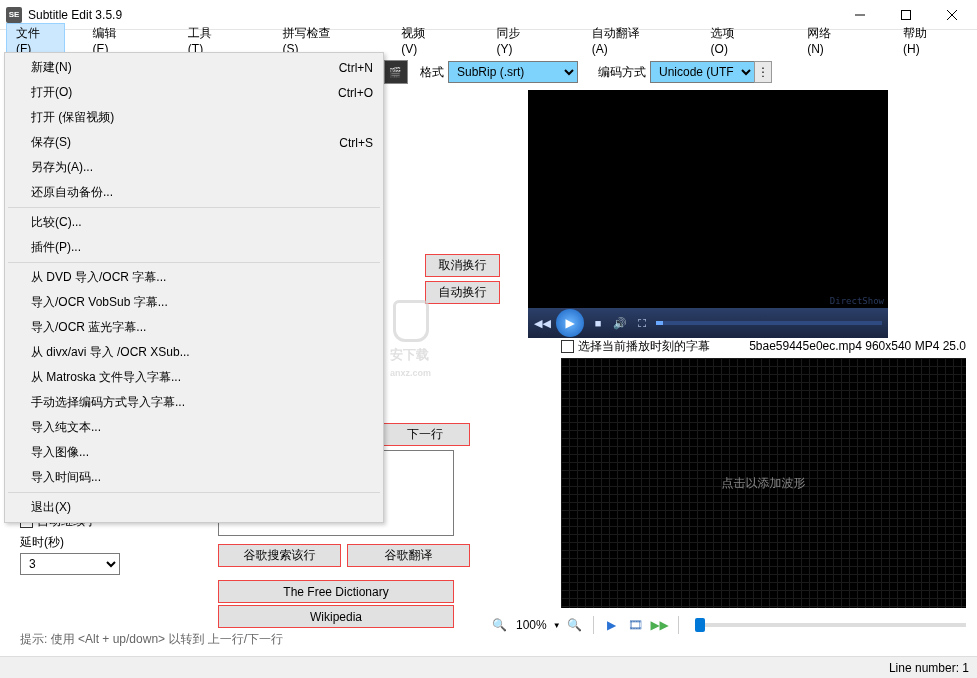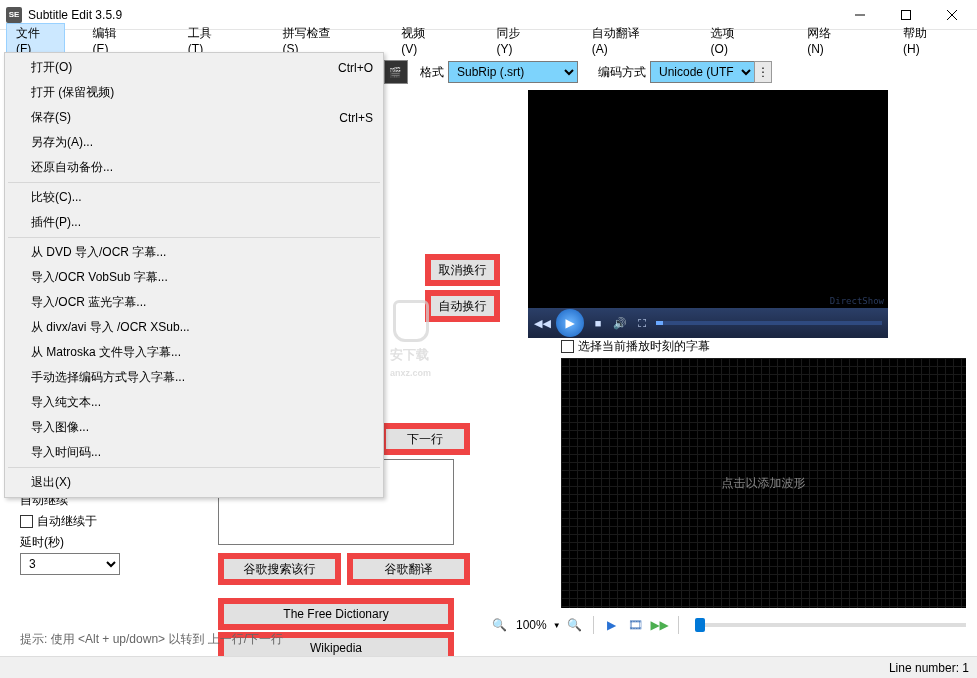--- a/index.html
+++ b/index.html
@@ -54,21 +54,21 @@
 .numrow { display:flex; height:22px; margin-bottom:8px;}
 .numinput { width: 40px; height: 21px; border: 1px solid #7a7a7a; padding: 0 4px; background: #fff; }
 .spin { width: 16px; height: 21px; border: 1px solid #ccc; background: #e9e9e9; display:flex;flex-direction:column;}
 .spin div{flex:1;display:flex;align-items:center;justify-content:center;font-size:7px;line-height:1;}
 .flabel { margin-top: 4px; margin-bottom: 2px; display:block;}
 .cbline { display:flex;align-items:center; margin: 4px 0;}
 .cbline .cbx { width: 13px; height: 13px; border: 1px solid #333; margin-right: 4px; }
 .selsmall { width: 100px; height: 22px; border: 1px solid #7a7a7a; background:#fff; padding:0 4px;}
 
 .mid-col { position: absolute; left: 218px; top: 423px; width: 252px; }
-.btn { height: 32px; border: 6px solid #ef4444; background: #e1e1e1; display: flex; align-items: center; justify-content: center; cursor: default; }
+.btn { height: 23px; border: 1px solid #ef4444; background: #e1e1e1; display: flex; align-items: center; justify-content: center; cursor: default; }
 .nextrow { display:flex; gap:4px; margin-bottom:4px; justify-content:flex-end;}
 .nextrow .btn { width: 90px; }
 .txtbox { width: 236px; height: 86px; border: 1px solid #7a7a7a; background:#fff; margin-bottom:8px;}
 .dualrow { display:flex; gap:6px; margin-bottom:13px;}
 .dualrow .btn { flex: 1; }
 .fullbtn { width: 236px; margin-bottom: 2px; text-align: center; }
 
 .side-btns { position: absolute; left: 425px; top: 254px; width: 75px; }
 .side-btns .btn { width: 75px; margin-bottom: 4px; }
 
@@ -113,20 +113,24 @@
   <div class="mitem">视频(V)</div>
   <div class="mitem">同步(Y)</div>
   <div class="mitem">自动翻译(A)</div>
   <div class="mitem">选项(O)</div>
   <div class="mitem">网络(N)</div>
   <div class="mitem">帮助(H)</div>
 </div>
 
 <div class="dropdown">
   <div class="ditem">
+      <span class="lbl">新建(N)</span>
+      <span class="accel">Ctrl+N</span>
+    </div>
+  <div class="ditem">
       <span class="lbl">打开(O)</span>
       <span class="accel">Ctrl+O</span>
     </div>
   <div class="ditem">
       <span class="lbl">打开 (保留视频)</span>
     </div>
   <div class="ditem">
       <span class="lbl">保存(S)</span>
       <span class="accel">Ctrl+S</span>
     </div>
@@ -196,20 +200,21 @@
     <div class="vc-icon">⛶</div>
     <div class="seek">
         <div class="seek-inner"></div>
       </div>
   </div>
 </div>
 
 <div class="mid-row">
   <div class="cbx"></div>
   <span>选择当前播放时刻的字幕</span>
+  <span class="info">5bae59445e0ec.mp4 960x540 MP4 25.0</span>
 </div>
 
 <div class="waveform">
   <span>点击以添加波形</span>
 </div>
 
 <div class="wf-toolbar">
   <div class="tbtn">🔍</div>
   <span class="zlvl">100%</span>
   <span style="font-size:8px;">▼</span>

